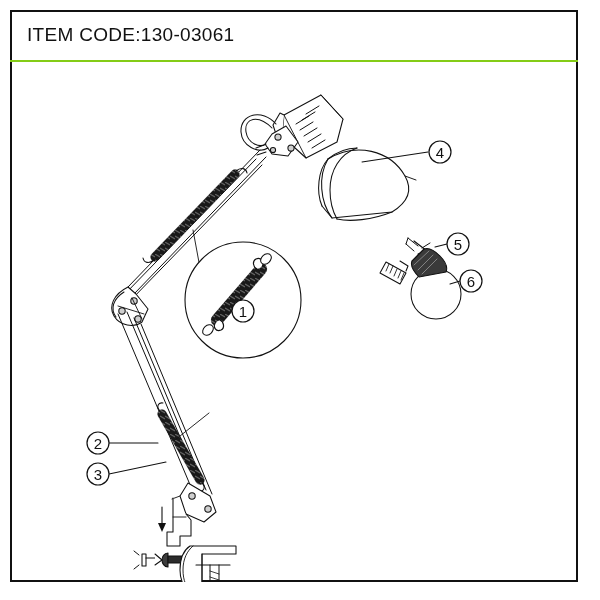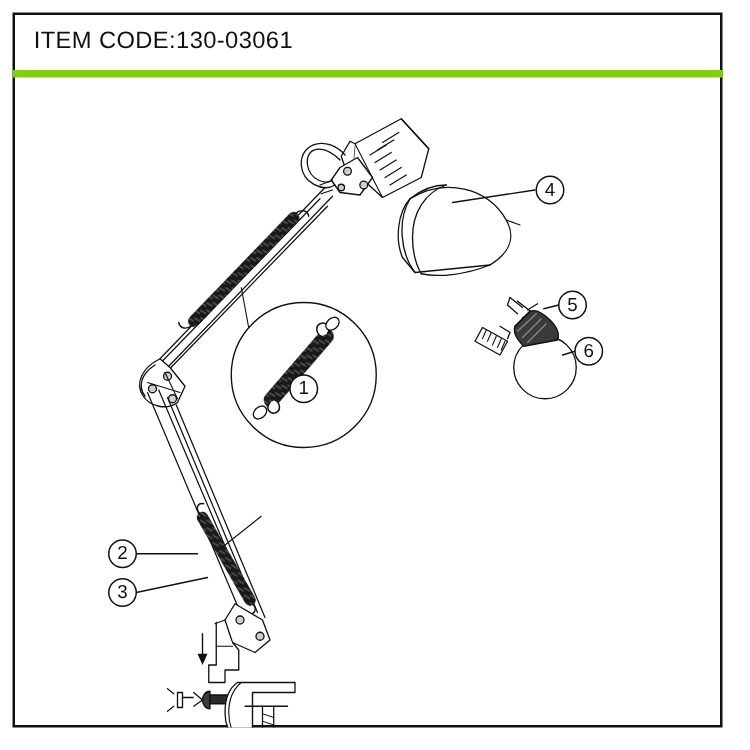--- a/index.html
+++ b/index.html
@@ -30,21 +30,21 @@
     box-sizing: border-box;
     background: #ffffff;
   }
   .header-band {
     position: absolute;
     left: 10px;
     top: 10px;
     width: 568px;
     height: 52px;
     box-sizing: border-box;
-    border-bottom: 6px solid #84cc16;
+    border-bottom: 2px solid #84cc16;
     display: flex;
     align-items: center;
   }
   .header-title {
     padding-left: 17px;
     font-size: 19px;
     letter-spacing: 0.3px;
     color: #111111;
     font-family: "Liberation Sans", sans-serif;
     white-space: nowrap;

